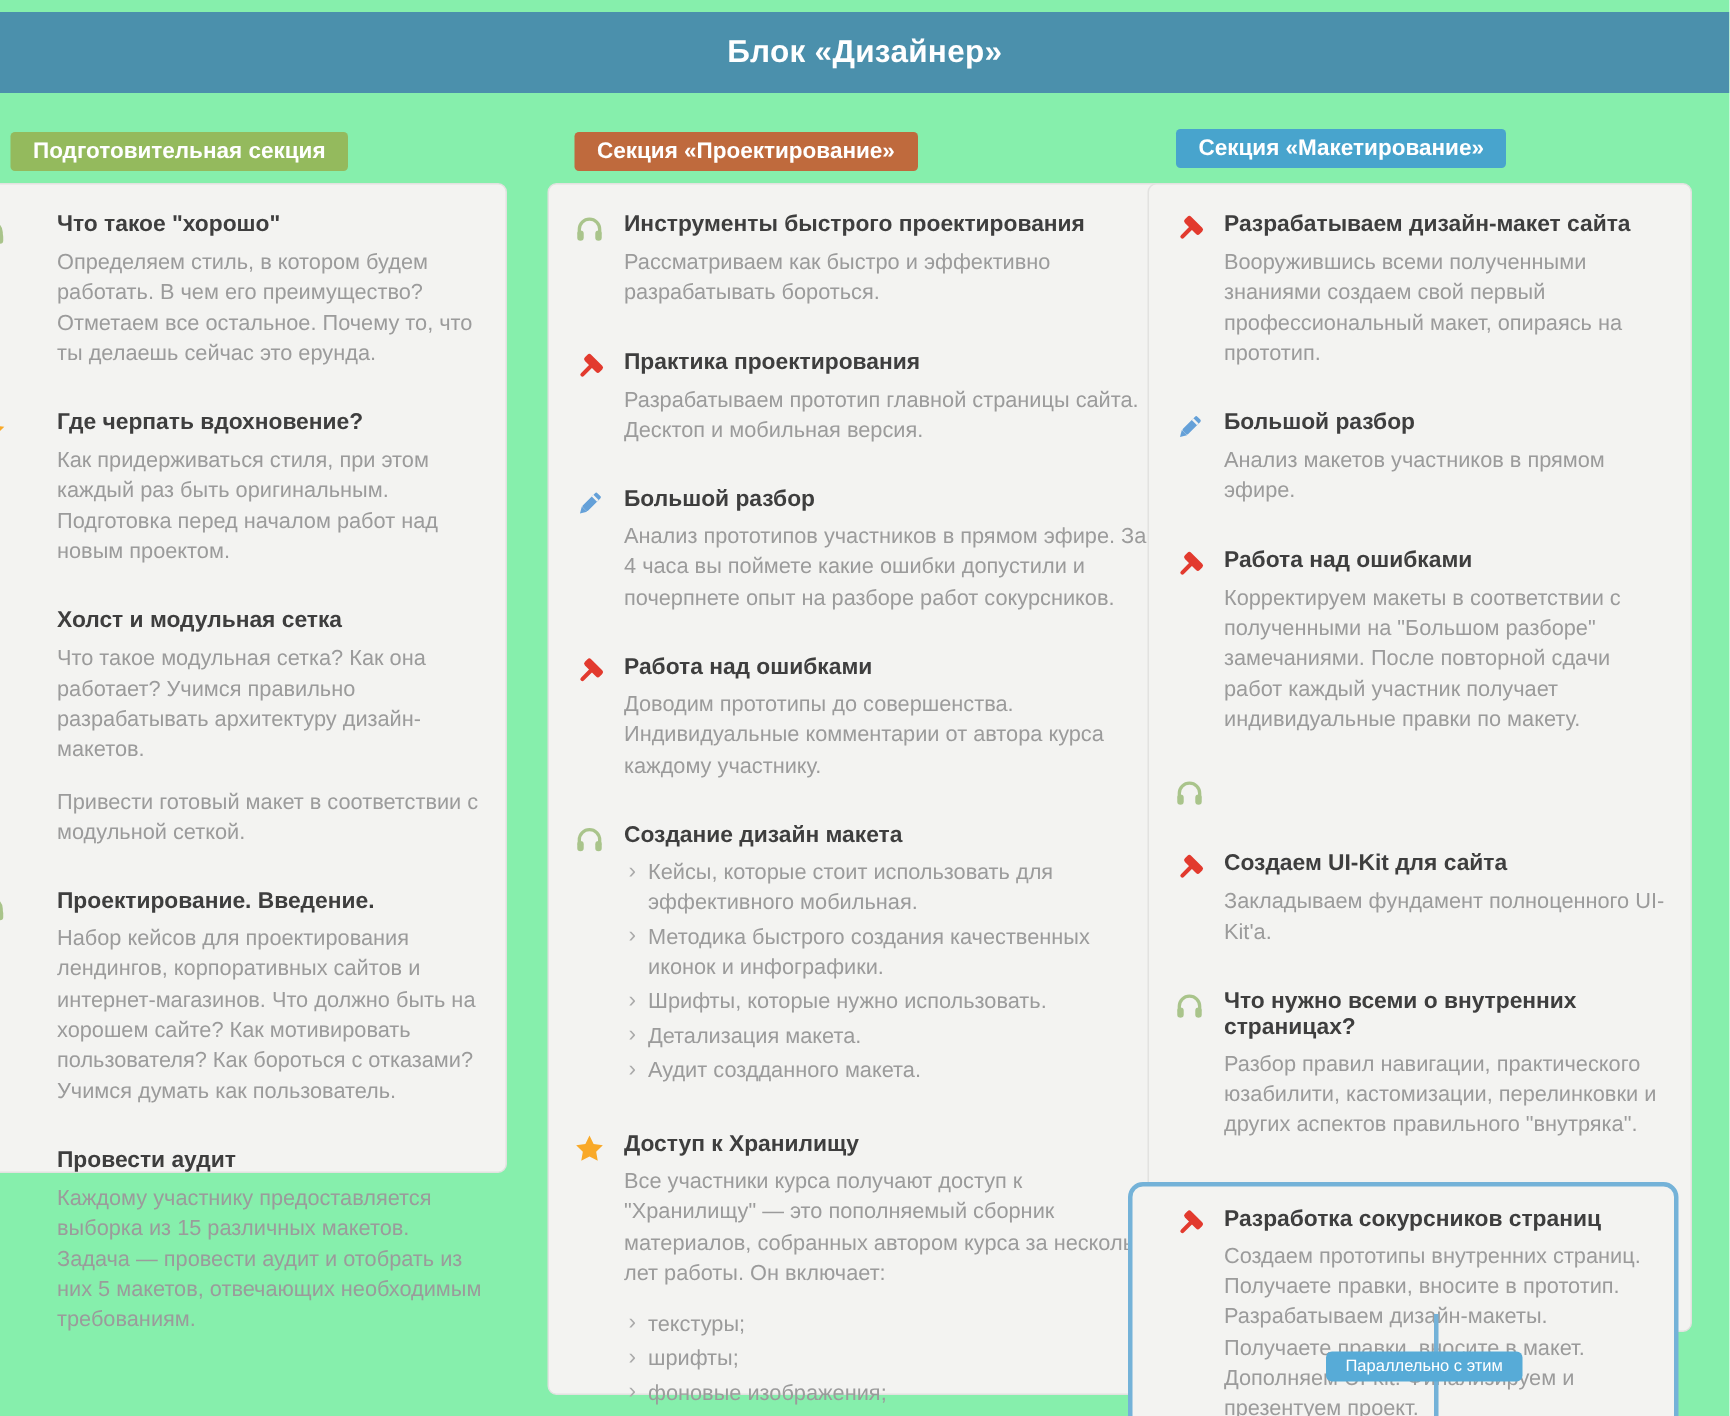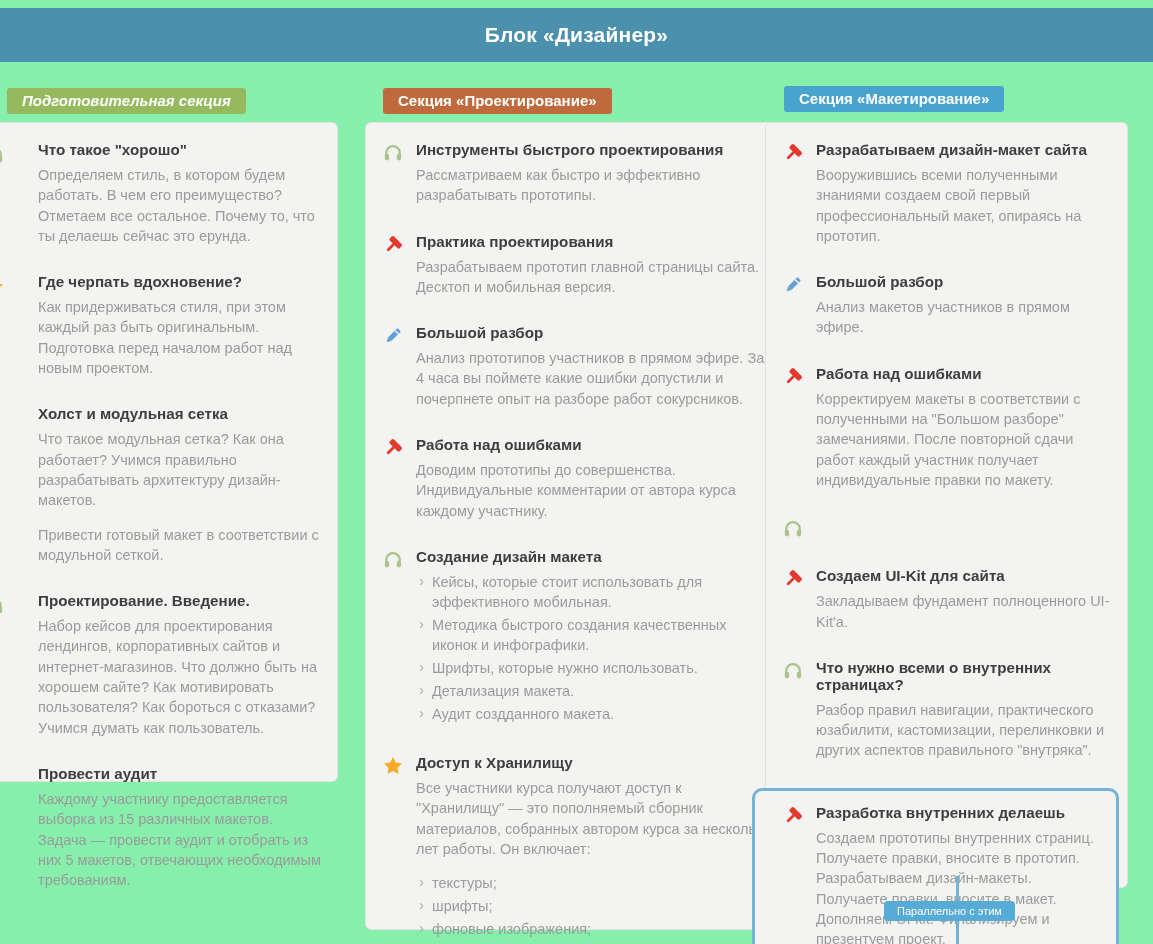--- a/index.html
+++ b/index.html
@@ -11,21 +11,21 @@
   .topbar{
     position:absolute;left:0;top:8px;width:100%;height:54px;
     background:var(--c-header,#4b90ac);display:flex;align-items:center;justify-content:center;
   }
   .topbar h1{margin:0;font-size:21px;font-weight:bold;color:#ffffff;letter-spacing:.2px;}
   
   .pill{
     position:absolute;top:88px;height:26px;line-height:26px;padding:0 15px;
     border-radius:3px;color:#fff;font-size:15px;font-weight:bold;white-space:nowrap;
   }
-  .pill-prep{left:7px;font-style:italic;}
+  .pill-prep{left:7px;}
   .pill-proj{left:383px;text-align:right;}
   .pill-layout{left:784px;top:86px;}
   
   .panel{
     position:absolute;top:122px;background:#f3f3f1;border:1px solid #e2e2e0;border-radius:6px;
     box-sizing:border-box;
   }
   .panel-prep{left:-30px;width:368px;height:660px;padding:18px 14px 18px 67px;}
   .panel-proj{left:365px;width:423px;height:808px;padding:18px 16px;}
   .panel-layout{left:765px;width:363px;height:766px;padding:18px 16px;}
@@ -132,21 +132,21 @@
         <div class="item">
           <span class="icon">
             <svg viewBox="0 0 24 24">
               <path d="M4.6 15v-3.1a7.4 7.4 0 0 1 14.8 0V15" fill="none" stroke="#a9c48b" stroke-width="2.4" stroke-linecap="round"></path>
               <rect x="3.1" y="12.8" width="4.7" height="7.4" rx="2.35" fill="#a9c48b"></rect>
               <rect x="16.2" y="12.8" width="4.7" height="7.4" rx="2.35" fill="#a9c48b"></rect>
             </svg>
           </span>
           <div class="body">
             <h3>Инструменты быстрого проектирования</h3>
-            <p>Рассматриваем как быстро и эффективно разрабатывать прототипы.</p>
+            <p>Рассматриваем как быстро и эффективно разрабатывать бороться.</p>
           </div>
         </div>
         <div class="item">
           <span class="icon">
             <svg viewBox="0 0 24 24">
               <g transform="rotate(45 12 12)">
                 <rect x="4.4" y="4.6" width="15.2" height="6.4" rx="1.9" fill="#e23a2e"></rect>
                 <rect x="10.5" y="9" width="3" height="11.8" rx="1.5" fill="#e23a2e"></rect>
               </g>
             </svg>
@@ -331,21 +331,21 @@
         <div class="item highlight">
           <span class="icon">
             <svg viewBox="0 0 24 24">
               <g transform="rotate(45 12 12)">
                 <rect x="4.4" y="4.6" width="15.2" height="6.4" rx="1.9" fill="#e23a2e"></rect>
                 <rect x="10.5" y="9" width="3" height="11.8" rx="1.5" fill="#e23a2e"></rect>
               </g>
             </svg>
           </span>
           <div class="body">
-            <h3>Разработка внутренних делаешь</h3>
+            <h3>Разработка сокурсников страниц</h3>
             <p>Создаем прототипы внутренних страниц. Получаете правки, вносите в прототип. Разрабатываем дизайн-макеты. Получаете правки, вносите в макет. Дополняем UI-kit. Финализируем и презентуем проект.</p>
           </div>
         </div>
       </div>
   </section>
 
   <div class="connector-line"></div>
   <div class="connector-badge">Параллельно с этим</div>
 
 </div>

